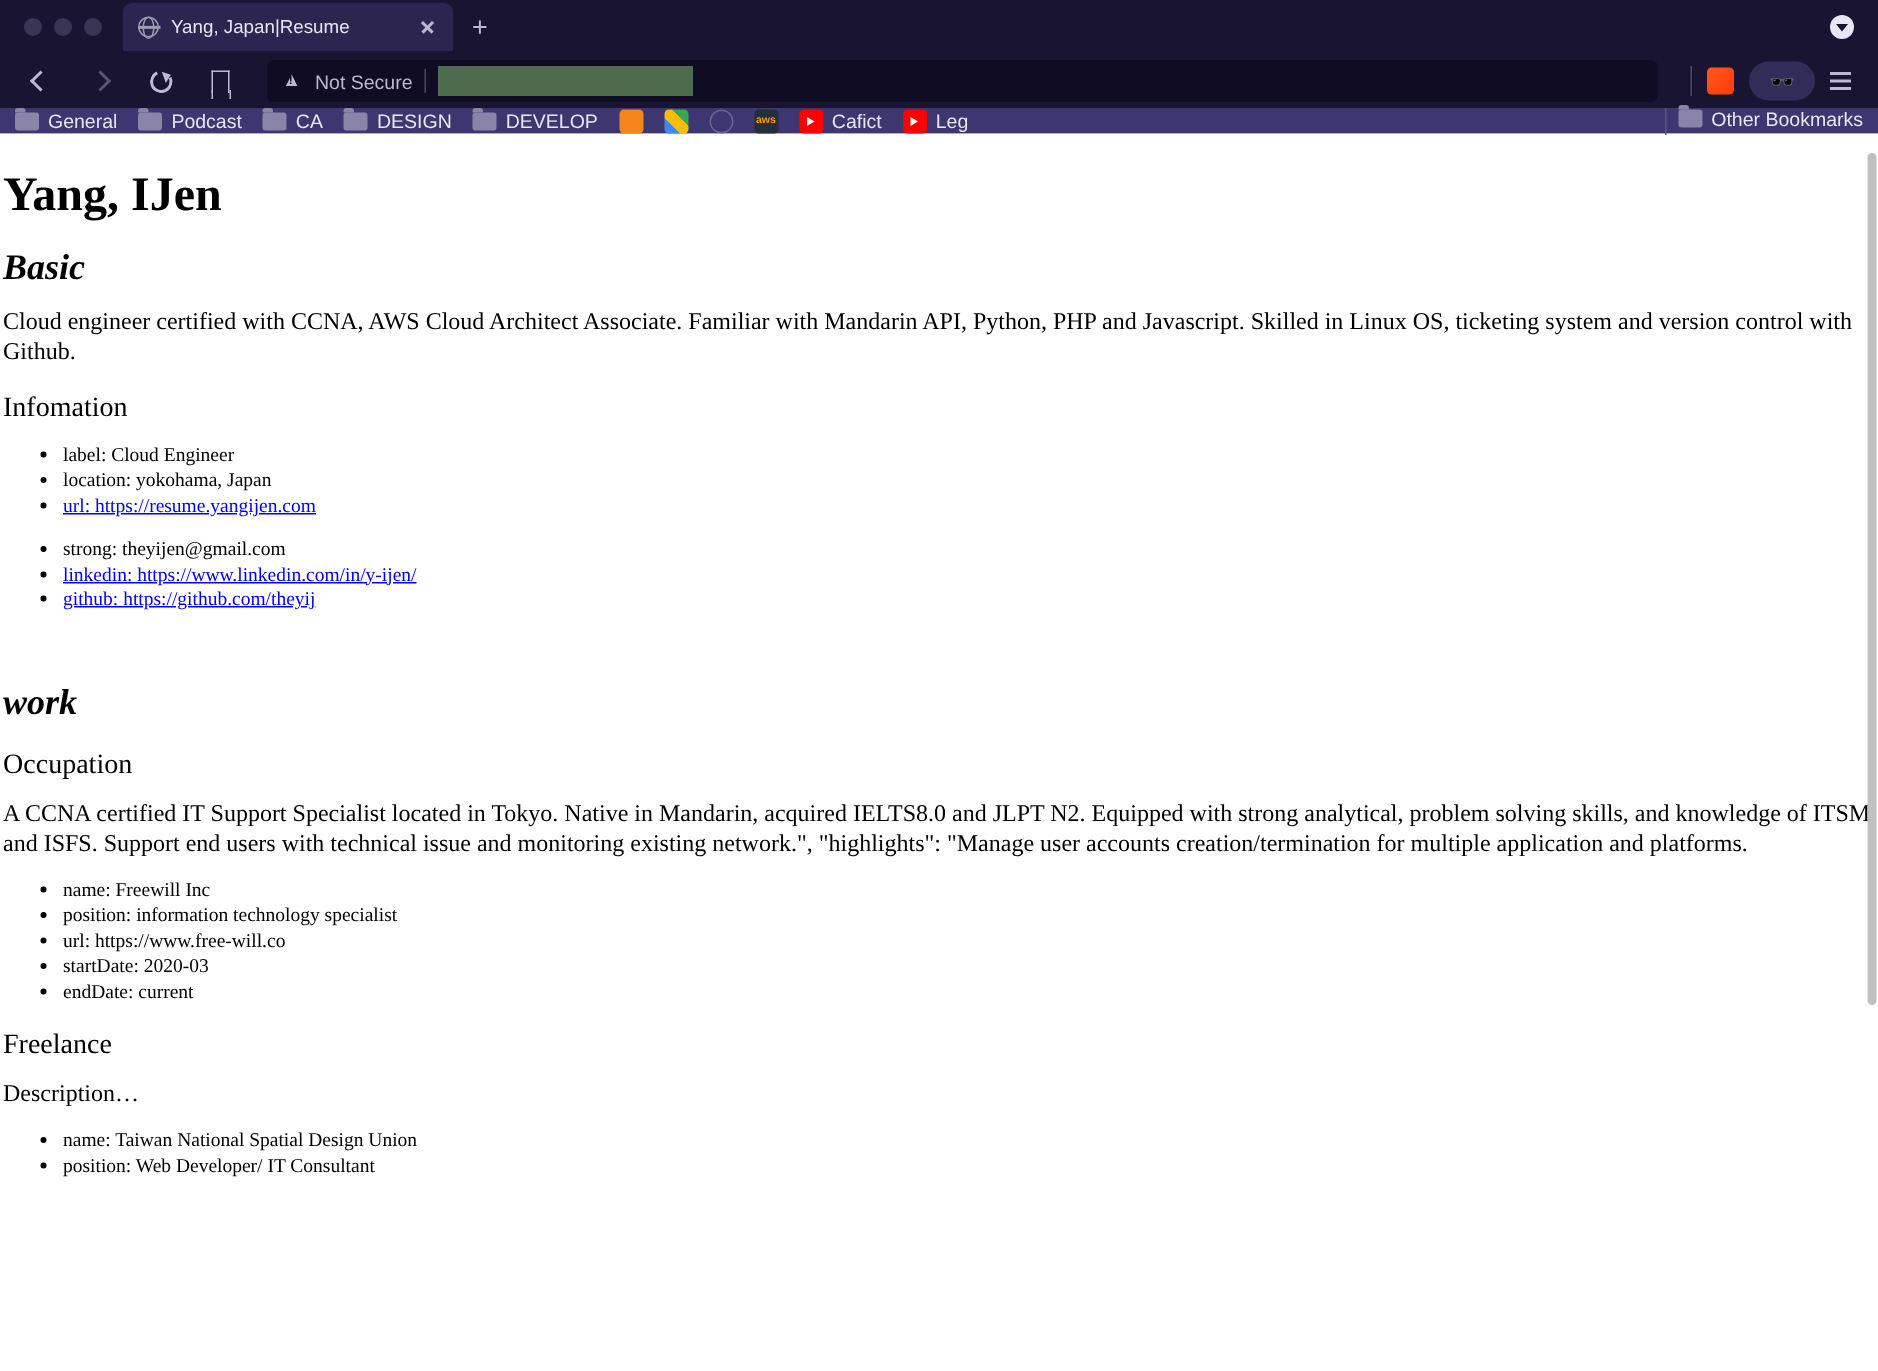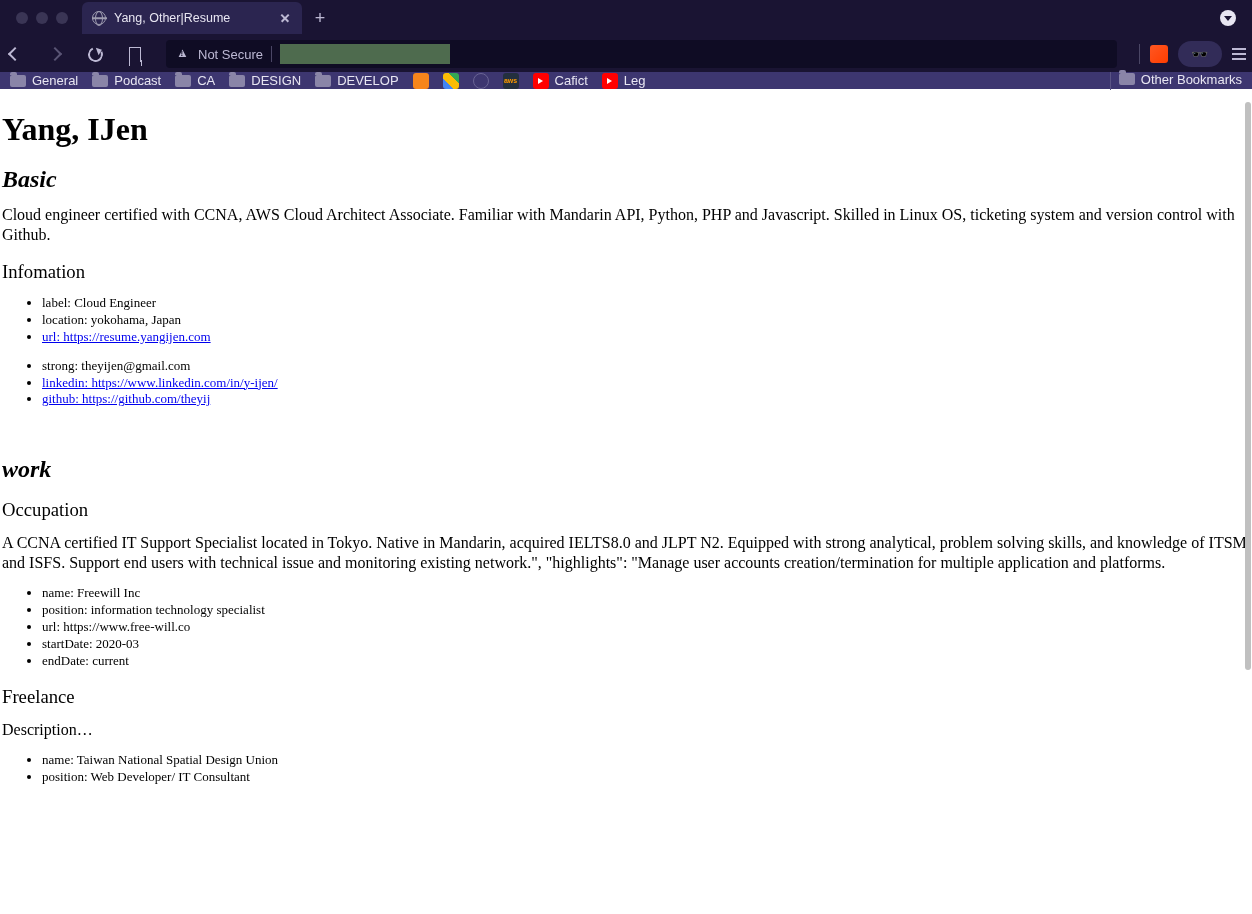--- a/index.html
+++ b/index.html
@@ -17,21 +17,21 @@
 .tab-title { font-size: 12.5px; color: #e8e6f2; flex: 1; white-space: nowrap; overflow: hidden; text-overflow: ellipsis; }
 .tab-close { width: 14px; height: 14px; position: relative; cursor: pointer; }
 .tab-close::before, .tab-close::after { content: ""; position: absolute; left: 50%; top: 50%; width: 10px; height: 1.5px; background: #bdb9d4; }
 .tab-close::before { transform: translate(-50%, -50%) rotate(45deg); }
 .tab-close::after { transform: translate(-50%, -50%) rotate(-45deg); }
 .new-tab { width: 24px; height: 24px; display: flex; align-items: center; justify-content: center; font-size: 18px; color: #bdb9d4; cursor: pointer; }
 .tab-bar-right { margin-left: auto; display: flex; align-items: center; padding-right: 8px; }
 .circle-down { width: 16px; height: 16px; border-radius: 50%; background: #e8e6f2; display: flex; align-items: center; justify-content: center; }
 .circle-down::after { content: ""; border-left: 4px solid transparent; border-right: 4px solid transparent; border-top: 5px solid #1a1433; }
 
-.nav-bar { display: flex; align-items: center; height: 36px; padding: 0 6px; gap: 22px; background: #1a1433; }
+.nav-bar { display: flex; align-items: center; height: 36px; padding: 0 18px; gap: 22px; background: #1a1433; }
 .nav-btn { width: 18px; height: 18px; display: flex; align-items: center; justify-content: center; cursor: pointer; }
 .arrow-left::before { content: ""; width: 8px; height: 8px; border-left: 2px solid #bdb9d4; border-bottom: 2px solid #bdb9d4; transform: rotate(45deg); }
 .arrow-right::before { content: ""; width: 8px; height: 8px; border-right: 2px solid #5a5575; border-top: 2px solid #5a5575; transform: rotate(45deg); }
 .reload-icon { width: 15px; height: 15px; border: 2px solid #bdb9d4; border-radius: 50%; border-top-color: transparent; transform: rotate(20deg); position: relative; }
 .reload-icon::after { content: ""; position: absolute; top: -2px; right: -1px; border-left: 4px solid transparent; border-right: 4px solid transparent; border-bottom: 5px solid #bdb9d4; transform: rotate(50deg); }
 .bookmark-icon { width: 12px; height: 15px; border: 1.5px solid #bdb9d4; border-bottom: none; position: relative; }
 .bookmark-icon::after { content: ""; position: absolute; bottom: -4px; left: -1.5px; right: -1.5px; height: 6px; background: linear-gradient(to bottom right, transparent 49%, #1a1433 51%) left/50% 100% no-repeat, linear-gradient(to bottom left, transparent 49%, #1a1433 51%) right/50% 100% no-repeat; border-left: 1.5px solid #bdb9d4; border-right: 1.5px solid #bdb9d4; }
 
 .address-bar { flex: 1; height: 28px; background: #0f0c24; border-radius: 4px; display: flex; align-items: center; padding: 0 10px; gap: 8px; font-size: 13px; }
 .warning-icon { width: 14px; height: 14px; position: relative; }
@@ -75,21 +75,21 @@
 
 <div class="browser-chrome">
   <div class="tab-bar">
     <div class="traffic-lights">
       <div class="traffic-light"></div>
       <div class="traffic-light"></div>
       <div class="traffic-light"></div>
     </div>
     <div class="tab">
       <div class="globe-icon"></div>
-      <span class="tab-title">Yang, Other|Resume</span>
+      <span class="tab-title">Yang, Japan|Resume</span>
       <div class="tab-close"></div>
     </div>
     <div class="new-tab">+</div>
     <div class="tab-bar-right">
       <div class="circle-down"></div>
     </div>
   </div>
 
   <div class="nav-bar">
     <div class="nav-btn arrow-left"></div>

